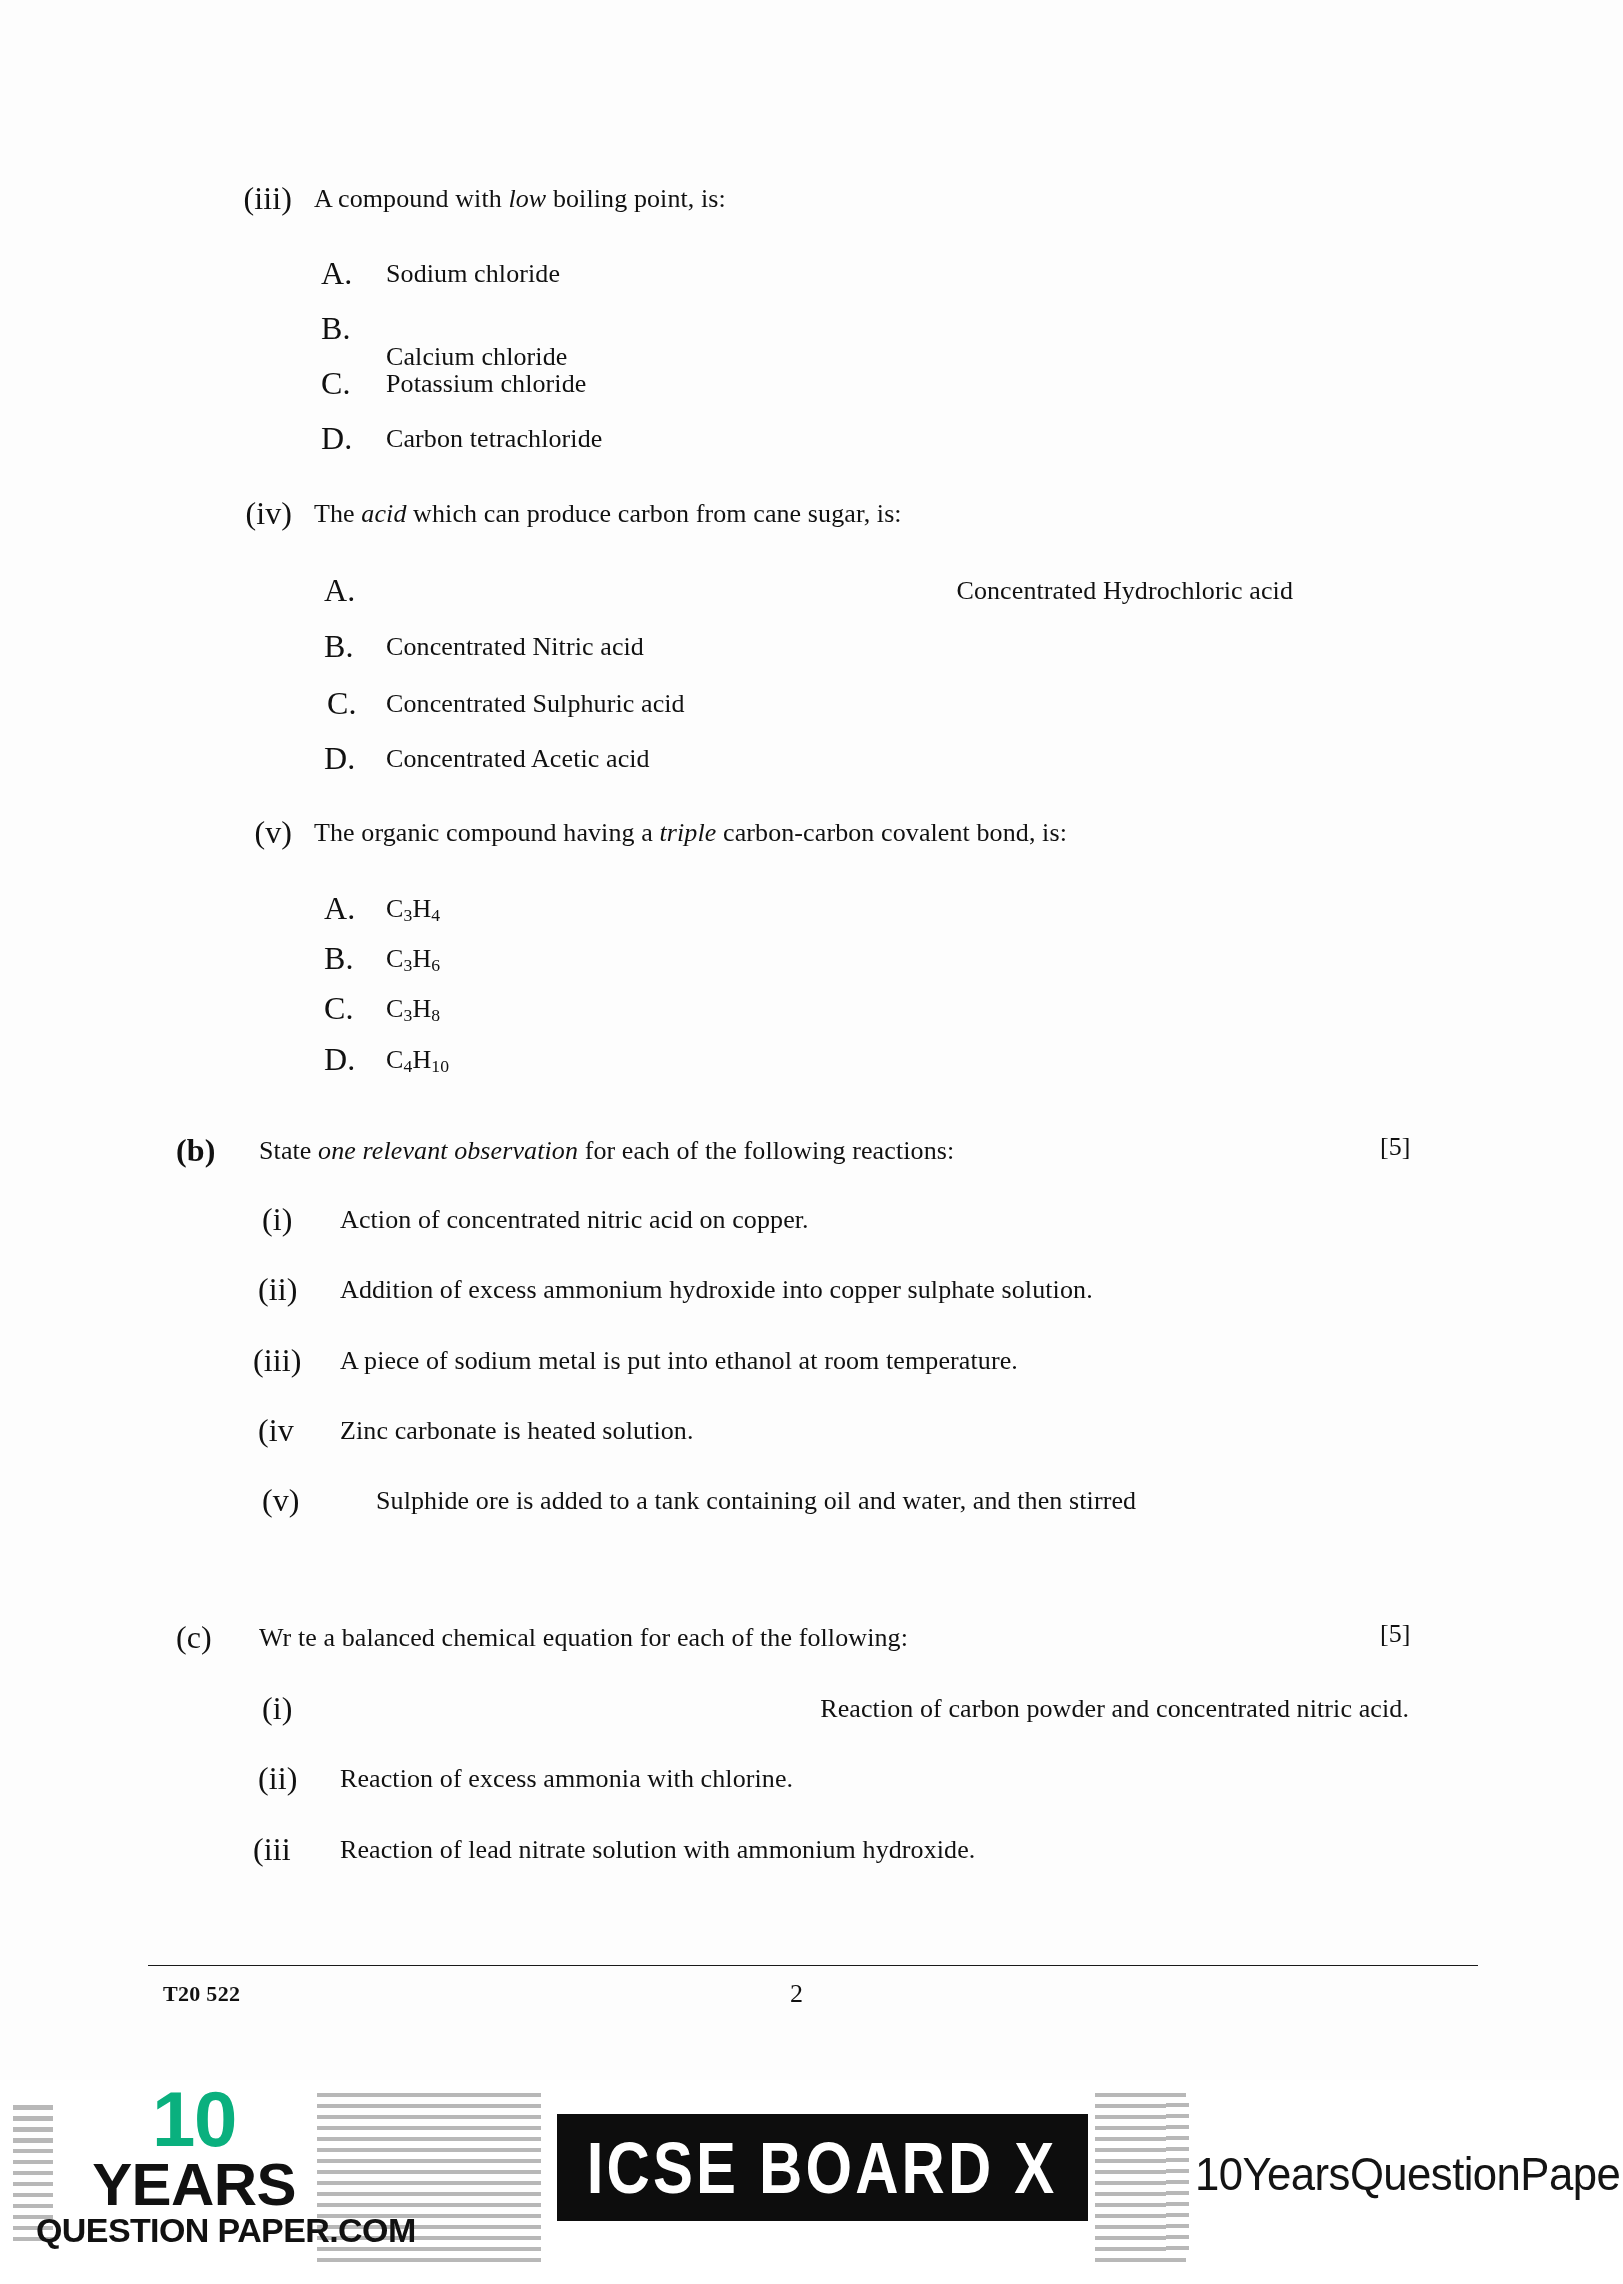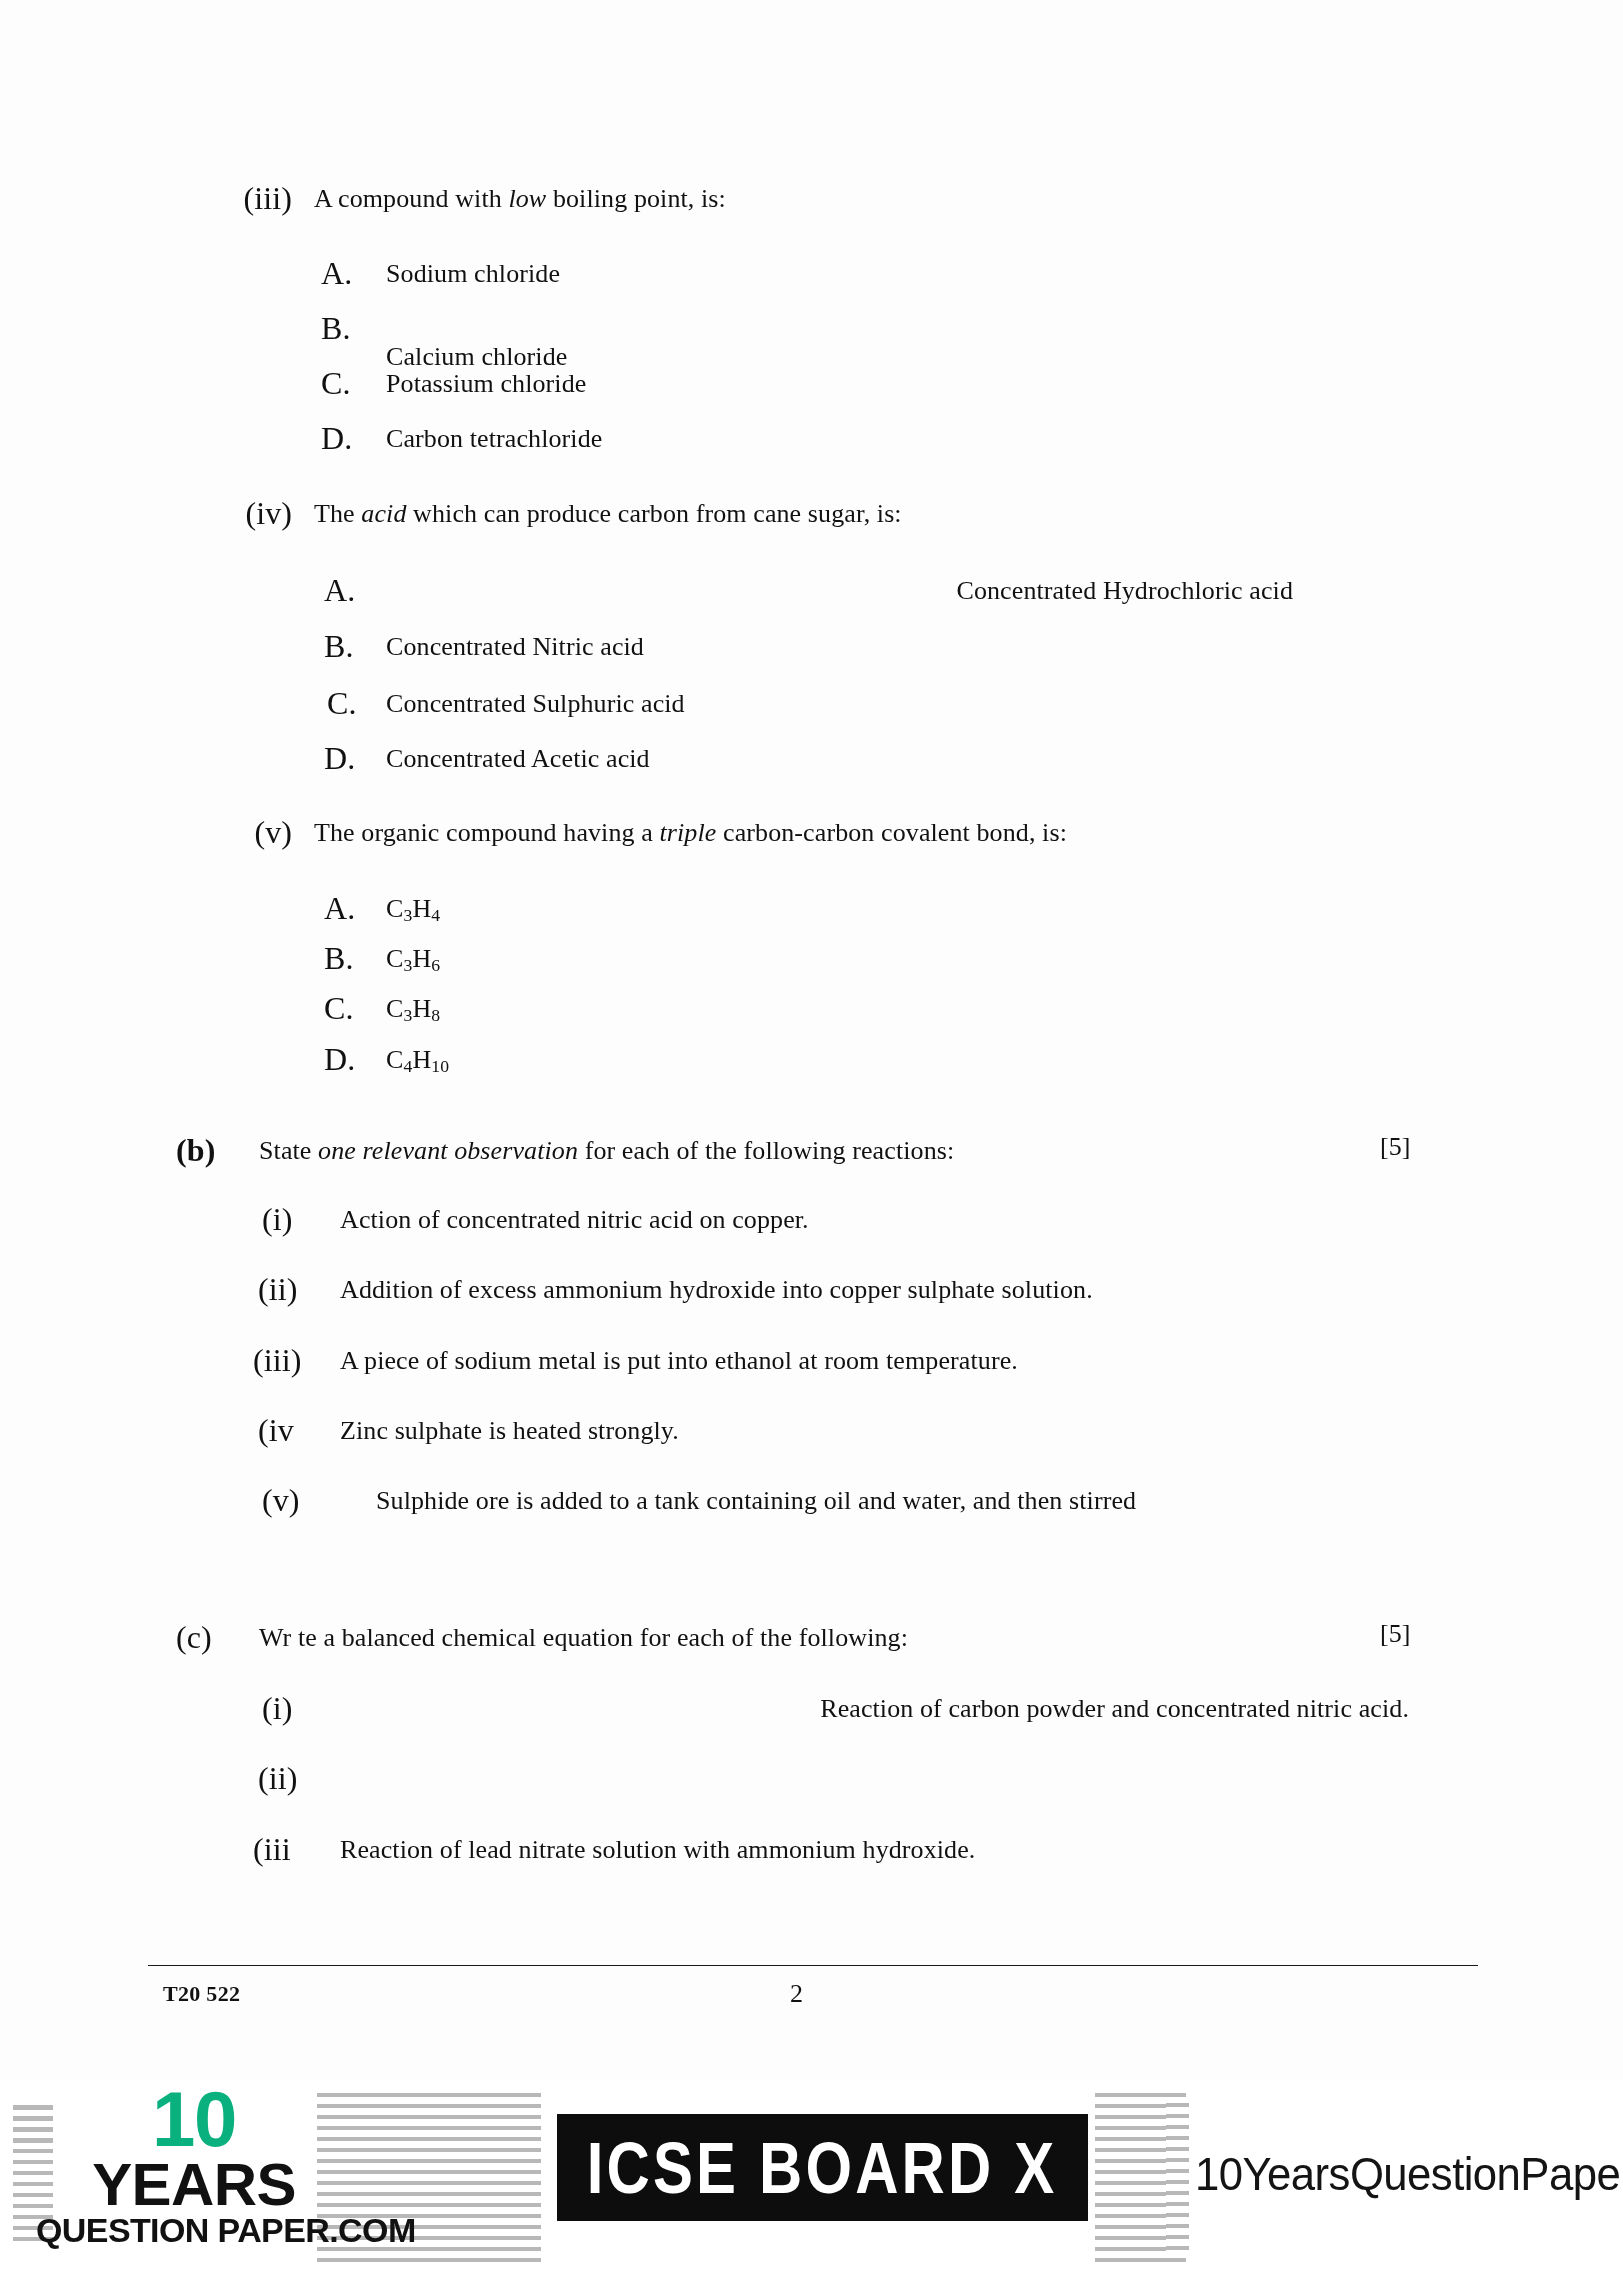--- a/index.html
+++ b/index.html
@@ -268,33 +268,34 @@
   <div class="marker" style="left:262px; top:1202px; width:78px; text-align:left;">(i)</div>
   <div class="text" style="left:340px; top:1202px; width:1037px;">Action of concentrated nitric acid on copper.</div>
 
   <div class="marker" style="left:258px; top:1272px; width:84px; text-align:left;">(ii)</div>
   <div class="text" style="left:340px; top:1272px; width:1069px;">Addition of excess ammonium hydroxide into copper sulphate solution.</div>
 
   <div class="marker" style="left:253px; top:1343px; width:91px; text-align:left;">(iii)</div>
   <div class="text" style="left:340px; top:1343px; width:1069px;">A piece of sodium metal is put into ethanol at room temperature.</div>
 
   <div class="marker" style="left:258px; top:1413px; width:84px; text-align:left;">(iv</div>
-  <div class="text" style="left:340px; top:1413px; width:1069px;">Zinc sulphate is heated strongly.</div>
+  <div class="text" style="left:340px; top:1413px; width:1069px;">Zinc carbonate is heated solution.</div>
 
   <div class="marker" style="left:262px; top:1483px; width:78px; text-align:left;">(v)</div>
   <div class="text" style="left:340px; top:1483px; width:1102px;margin-left:36px;">Sulphide ore is added to a tank containing oil and water, and then stirred</div>
 
   <div class="marker" style="left:176px; top:1620px; width:71px; text-align:left;">(c)</div>
   <div class="text" style="left:259px; top:1620px; width:1089px;">Wr te a balanced chemical equation for each of the following:</div>
   <div class="marks" style="left:1380px; top:1620px;">[5]</div>
 
   <div class="marker" style="left:262px; top:1691px; width:78px; text-align:left;">(i)</div>
   <div class="text" style="left:340px; top:1691px; width:1069px;text-align:right;">Reaction of carbon powder and concentrated nitric acid.</div>
 
   <div class="marker" style="left:258px; top:1761px; width:84px; text-align:left;">(ii)</div>
+  <div class="text" style="left:340px; top:1761px; width:1069px;">Reaction of excess ammonia with chlorine.</div>
 
   <div class="marker" style="left:253px; top:1832px; width:91px; text-align:left;">(iii</div>
   <div class="text" style="left:340px; top:1832px; width:1069px;">Reaction of lead nitrate solution with ammonium hydroxide.</div>
 
   <div class="footer-rule"></div>
   <div class="footer-code">T20 522</div>
   <div class="footer-pageno">2</div>
 
   <div class="brandbar">
 

